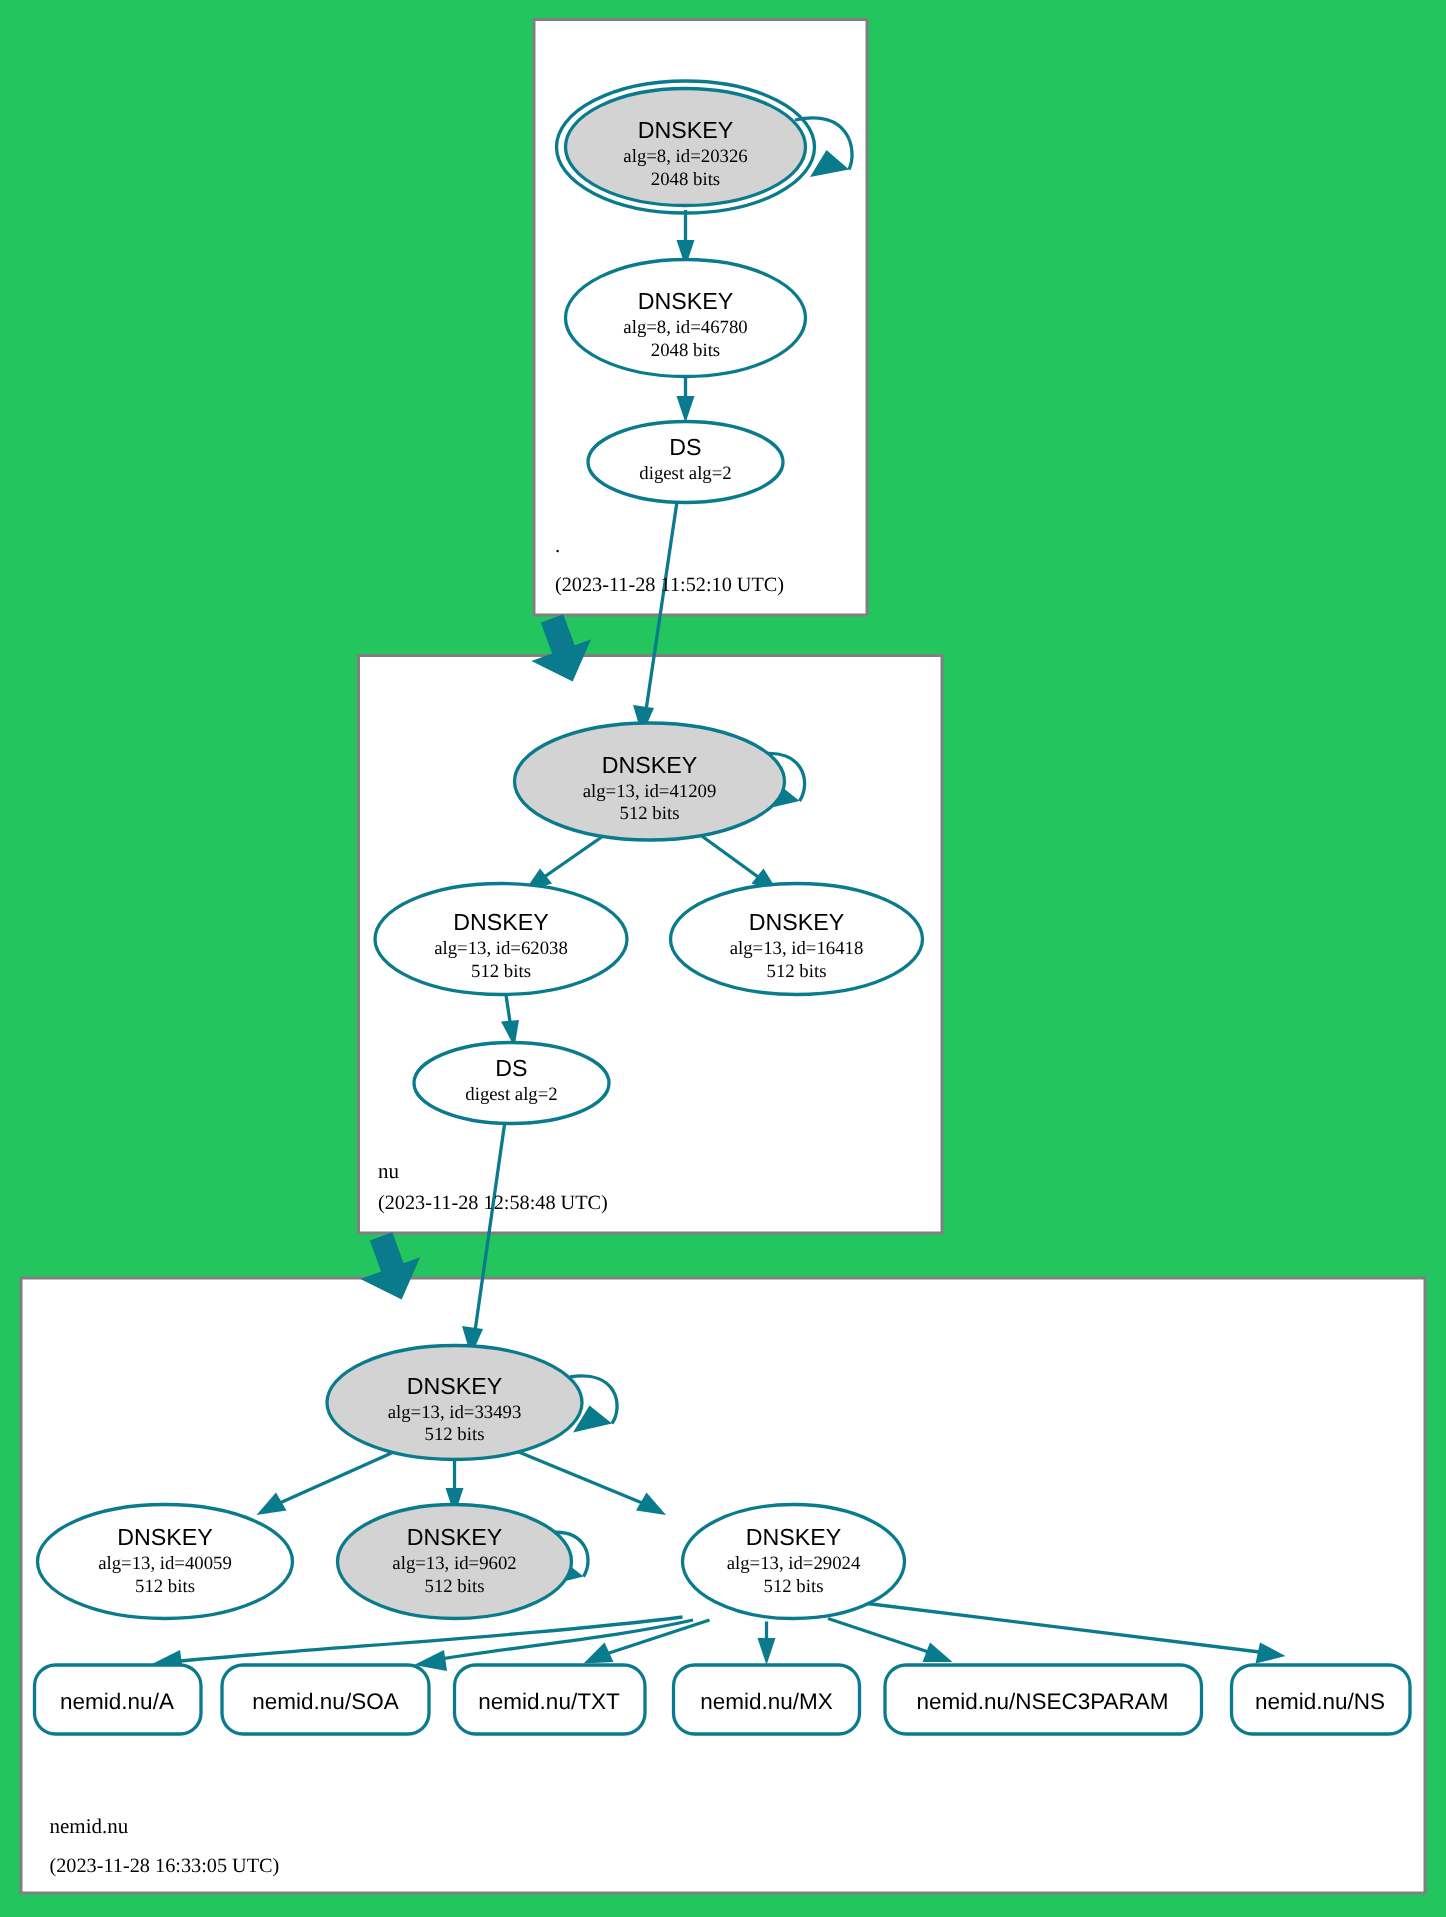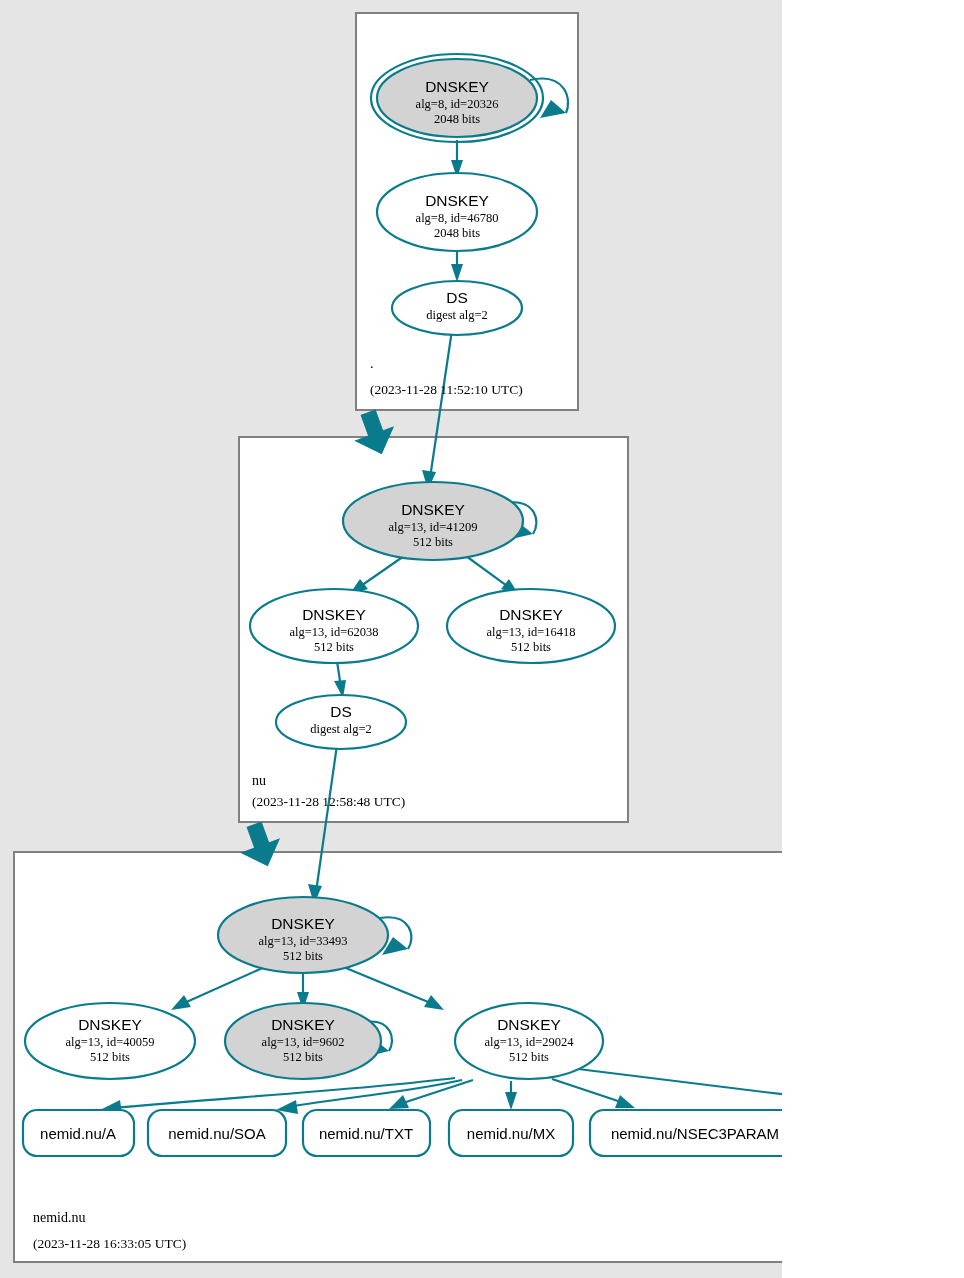--- a/index.html
+++ b/index.html
@@ -7,23 +7,23 @@
     margin: 0;
     padding: 0;
     background: #ffffff;
   }
   body {
     font-family: "Liberation Sans", sans-serif;
     -webkit-font-smoothing: antialiased;
   }
   #canvas {
     position: relative;
-    width: 782px;
+    width: 964px;
     height: 1278px;
-    background: #e5e5e5;
+    background: #22c55e;
     overflow: hidden;
   }
   #graph-svg {
     position: absolute;
     left: 0;
     top: 0;
     width: 964px;
     height: 1278px;
   }
   .zone-box {

